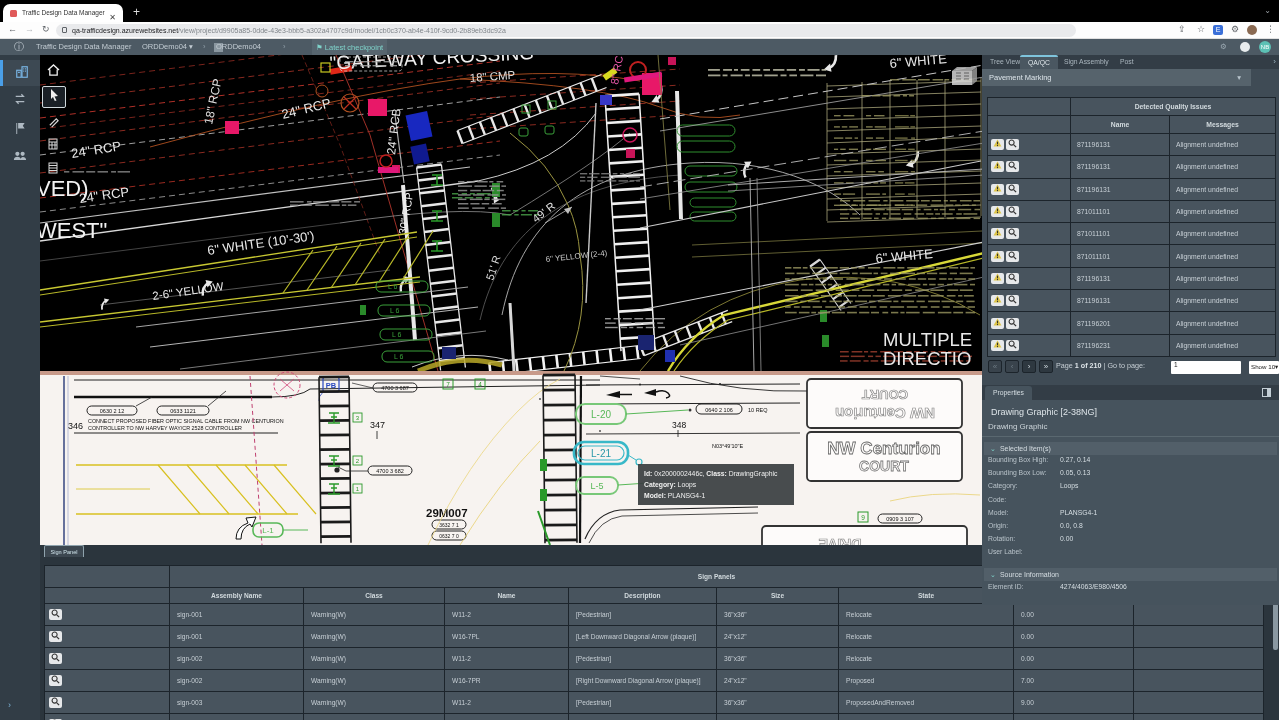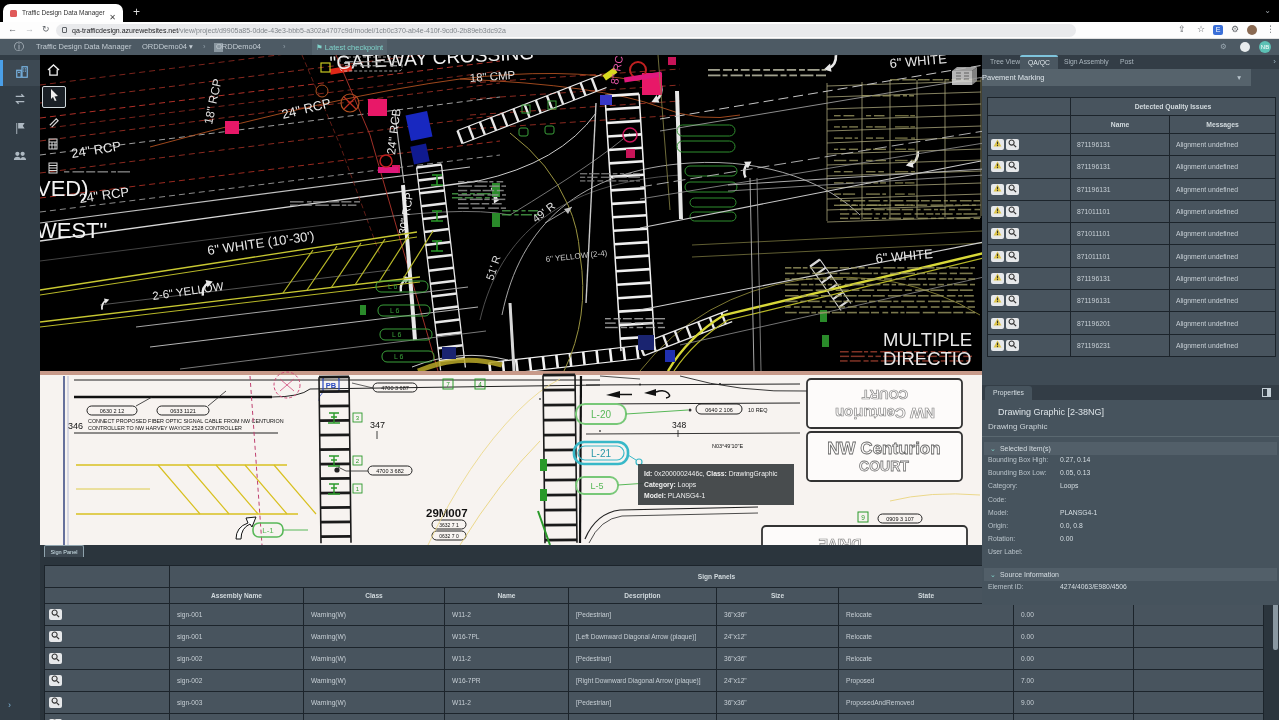--- a/index.html
+++ b/index.html
@@ -32,21 +32,21 @@
 .cantools { left:42px; top:62px; width:26px; height:120px; z-index:5; }
 .ct { position:absolute; left:0; width:22px; height:20px; color:#e8e8e8; text-align:center; }
 .ct.sel { border:1.5px solid #cfd8dc; background:#1a2026; border-radius:2px; height:22px; width:24px; }
 
 .rpanel { left:982px; top:55px; width:297px; height:550px; background:#3f4b55; z-index:10; }
 .rtabs { position:absolute; left:0; top:0; width:297px; height:14px; background:#333d46; }
 .rtab { position:absolute; top:0; height:14px; line-height:14px; font-size:6.8px; color:#aab6be; padding:0 8px; }
 .rtab.act { background:#4a5761; color:#dde5ea; border-radius:2px 2px 0 0; border-top:2px solid #7fc4dc; line-height:12px; }
 .rchev { position:absolute; right:3px; top:2px; color:#9fb6c2; font-size:8px; }
 .phead { position:absolute; left:0; top:14px; width:269px; height:17px; background:#56636c; color:#dde5ea;
-  font-size:7.5px; line-height:17px; }
+  font-size:7.5px; line-height:17px; padding-left:7px; }
 .phead .car { position:absolute; right:10px; top:0; color:#b8c4cc; }
 table.qa { position:absolute; left:5px; top:42px; width:288px; border-collapse:collapse; table-layout:fixed; }
 table.qa td, table.qa th { border:1.6px solid #1c242b; background:#48545e; color:#c7cfd5; font-size:6.8px;
   font-weight:normal; height:22.3px; padding:0 0 0 6px; text-align:left; overflow:hidden; white-space:nowrap; }
 table.qa th { text-align:center; font-weight:bold; padding:0; color:#d2dade; }
 table.qa tr.h1 th { height:17.5px; } table.qa tr.h2 th { height:18.5px; }
 table.qa td.ic { padding:0 0 0 3px; }
 .btn { display:inline-block; width:13px; height:11px; background:#e6e8ea; border-radius:2px; margin-right:2px;
   text-align:center; vertical-align:middle; font-size:7px; line-height:11px; }
 .btn.warn { color:#e8a818; }
@@ -58,21 +58,21 @@
 .pginput { display:inline-block; width:70px; height:13px; background:#fff; vertical-align:middle; border-radius:1px; color:#222; font-size:6.5px; padding-left:3px; }
 .pgsel { display:inline-block; width:30px; height:13px; background:#fff; color:#222; vertical-align:middle; font-size:6.2px;
   line-height:12px; padding-left:2px; border-radius:1px; }
 
 .ptabs { position:absolute; left:0; top:330px; width:297px; height:15px; background:#333d46; }
 .ptab { position:absolute; left:3px; top:1px; height:14px; line-height:14px; font-size:6.8px; color:#d6dee3;
   background:#46535d; padding:0 8px; border-radius:3px 3px 0 0; }
 .pico { position:absolute; right:8px; top:3px; width:9px; height:9px; border:1.2px solid #c3ced5; }
 .pico:before { content:""; position:absolute; right:0; top:0; width:3px; height:7px; background:#c3ced5; }
 .pbody { position:absolute; left:0; top:345px; width:297px; height:205px; background:#46535d; color:#c7cfd5; }
-.ptitle { position:absolute; left:16px; top:7px; font-size:9px; color:#dde4e8; }
+.ptitle { position:absolute; left:9px; top:7px; font-size:9px; color:#dde4e8; }
 .psub { position:absolute; left:6px; top:22px; font-size:8px; color:#ccd4d9; }
 .phr { position:absolute; left:0px; top:36px; width:297px; border-top:1px solid #5a6870; }
 .sect { position:absolute; left:2px; width:293px; height:13px; background:#525f69; font-size:7px; color:#d6dee3;
   line-height:13px; padding-left:6px; }
 .sect .tc { color:#7fd4cb; margin-right:4px; }
 .prows { position:absolute; left:6px; top:56px; width:285px; }
 .prow { height:13.2px; font-size:6.8px; }
 .pl { display:inline-block; width:72px; color:#b9c3ca; }
 .pv { color:#d6dee3; }
 .eidrow { position:absolute; left:6px; top:183px; font-size:6.8px; }
@@ -1182,20 +1182,26 @@
                 <rect x="4.4" y="6.8" width="1.2" height="1.2" fill="#333"></rect>
               </svg></span><span class="btn zoom"><svg width="9" height="9" viewBox="0 0 10 10">
                 <circle cx="4" cy="4" r="2.8" fill="none" stroke="#333" stroke-width="1.2"></circle>
                 <line x1="6.2" y1="6.2" x2="9" y2="9" stroke="#333" stroke-width="1.4"></line>
               </svg></span></td>
           <td class="nm">871196231</td>
           <td class="ms">Alignment undefined</td>
         </tr>
   </tbody>
     </table>
+  <div class="pager">
+    <span class="pgbtn">«</span> <span class="pgbtn">‹</span> <span class="pgbtn lit">›</span> <span class="pgbtn lit">»</span>
+    Page <b>1 of 210</b> | Go to page:
+    <span class="pginput" style="position:absolute;left:183px;top:1px">1</span>
+    <span class="pgsel" style="position:absolute;left:261px;top:1px">Show 10▾</span>
+  </div>
   <div class="ptabs">
       <div class="ptab">Properties</div>
       <div class="pico"></div>
     </div>
   <div class="pbody">
     <div class="ptitle">Drawing Graphic [2-38NG]</div>
     <div class="psub">Drawing Graphic</div>
     <div class="phr"></div>
     <div class="sect" style="top:42px"><span class="tc">⌄</span>Selected Item(s)</div>
     <div class="prows">

